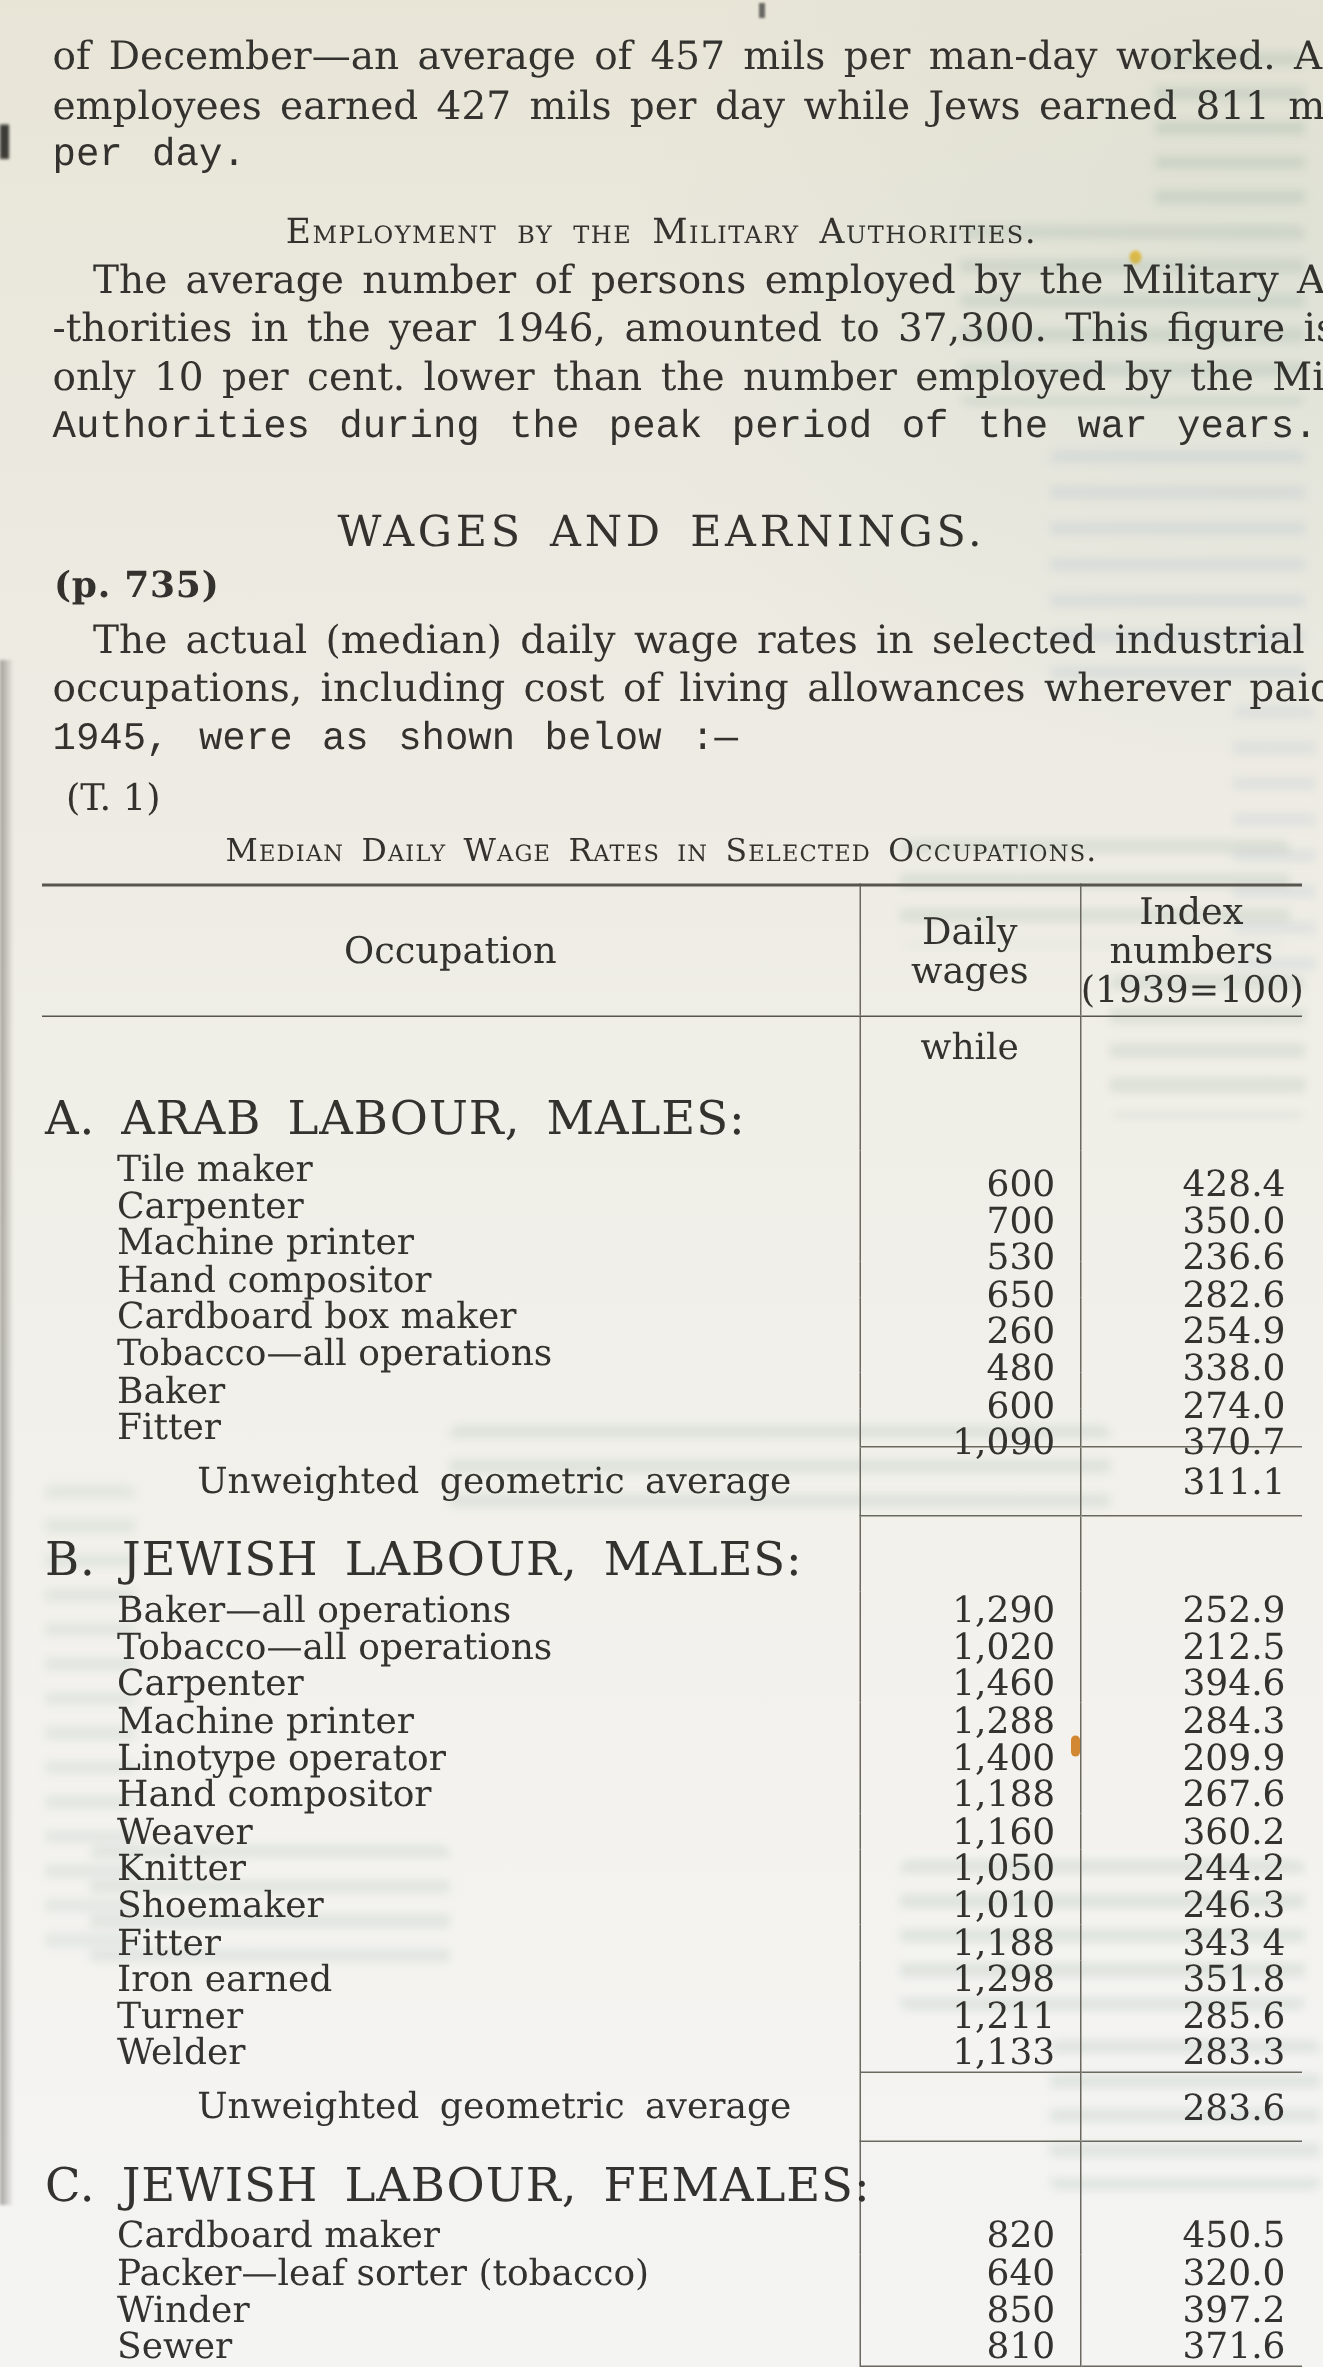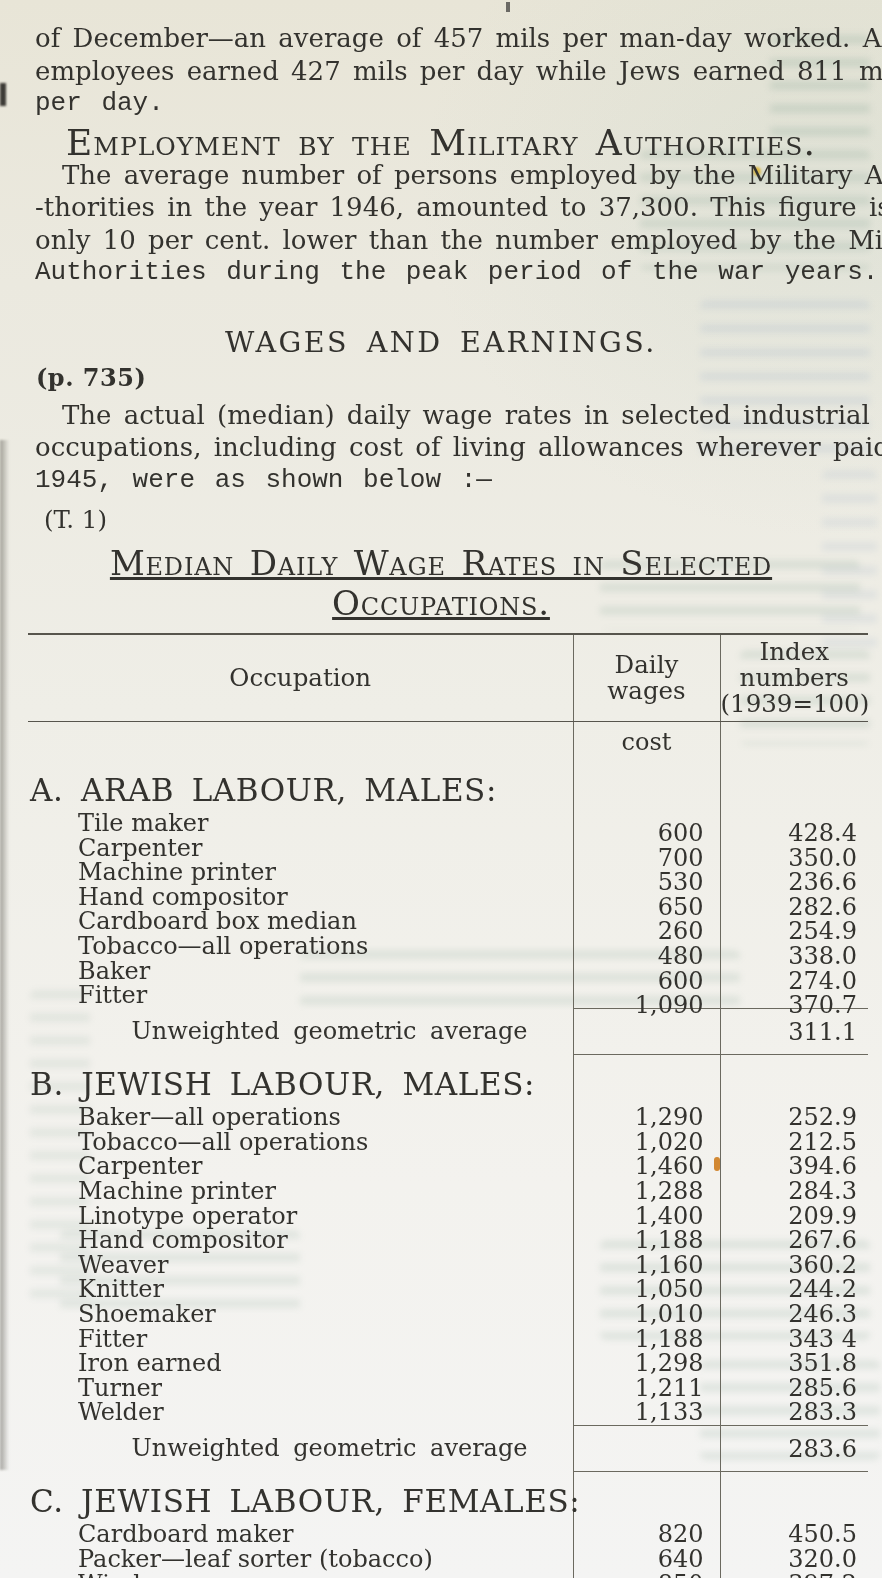--- a/index.html
+++ b/index.html
@@ -20,45 +20,44 @@
   
   .para { margin: 0 34px 0 35px; font-size: 26px; line-height: 32.5px; word-spacing: 4px; }
   .tline { text-align: justify; text-align-last: justify; white-space: nowrap; }
   .tlast { text-align-last: left; font-family: Liberation Mono, monospace; }
   .tindent { padding-left: 27px; }
 
   .p1 { padding-top: 22px; }
   .h-small-caps {
     font-variant: small-caps;
     text-align: center;
-    font-size: 36px;
+    font-size: 23px;
     letter-spacing: 1px;
     word-spacing: 5px;
-    margin-top: 7px;
+    margin-top: 19px;
     line-height: 32px;
   }
   .h-wages {
     text-align: center;
     font-size: 28.5px;
     letter-spacing: 2.5px;
     word-spacing: 6px;
     margin-top: 37px;
     line-height: 34px;
   }
   .pref { margin: 3px 0 0 36px; font-size: 24px; font-weight: 600; letter-spacing: .5px; }
   .p3 { margin-top: 7px; }
   .tref { margin: 9px 16px 0 44px; font-size: 24.5px; }
   .table-title {
     font-variant: small-caps;
     text-align: center;
-    font-size: 34px;
+    font-size: 21px;
     letter-spacing: .8px;
     word-spacing: 4px;
     margin-top: 9px;
-    text-decoration: underline;
   }
 
   table.wages {
     margin: 10px 0 0 28px;
     width: 840px;
     border-collapse: collapse;
     table-layout: fixed;
     border-top: 2px solid #57554d;
     border-bottom: 2.5px solid #4c4a43;
     font-size: 24px;
@@ -165,21 +164,21 @@
           <th class="vr idxhead">
             <div>Index</div>
             <div>numbers</div>
             <div>(1939=100)</div>
           </th>
         </tr>
       </thead>
       <tbody>
         <tr class="mils-row">
           <td></td>
-          <td class="vr">cost</td>
+          <td class="vr">while</td>
           <td class="vr"></td>
         </tr>
 
       <tr class="sec-header">
             <td class="">A. ARAB LABOUR, MALES:</td>
             <td class="vr"></td>
             <td class="vr"></td>
           </tr>
           <tr class="data-row">
             <td class="occ">Tile maker</td>
@@ -195,21 +194,21 @@
             <td class="occ">Machine printer</td>
             <td class="vr wage voffset">530</td>
             <td class="vr idx voffset">236.6</td>
           </tr>
           <tr class="data-row">
             <td class="occ">Hand compositor</td>
             <td class="vr wage voffset">650</td>
             <td class="vr idx voffset">282.6</td>
           </tr>
           <tr class="data-row">
-            <td class="occ">Cardboard box median</td>
+            <td class="occ">Cardboard box maker</td>
             <td class="vr wage voffset">260</td>
             <td class="vr idx voffset">254.9</td>
           </tr>
           <tr class="data-row">
             <td class="occ">Tobacco—all operations</td>
             <td class="vr wage voffset">480</td>
             <td class="vr idx voffset">338.0</td>
           </tr>
           <tr class="data-row">
             <td class="occ">Baker</td>

